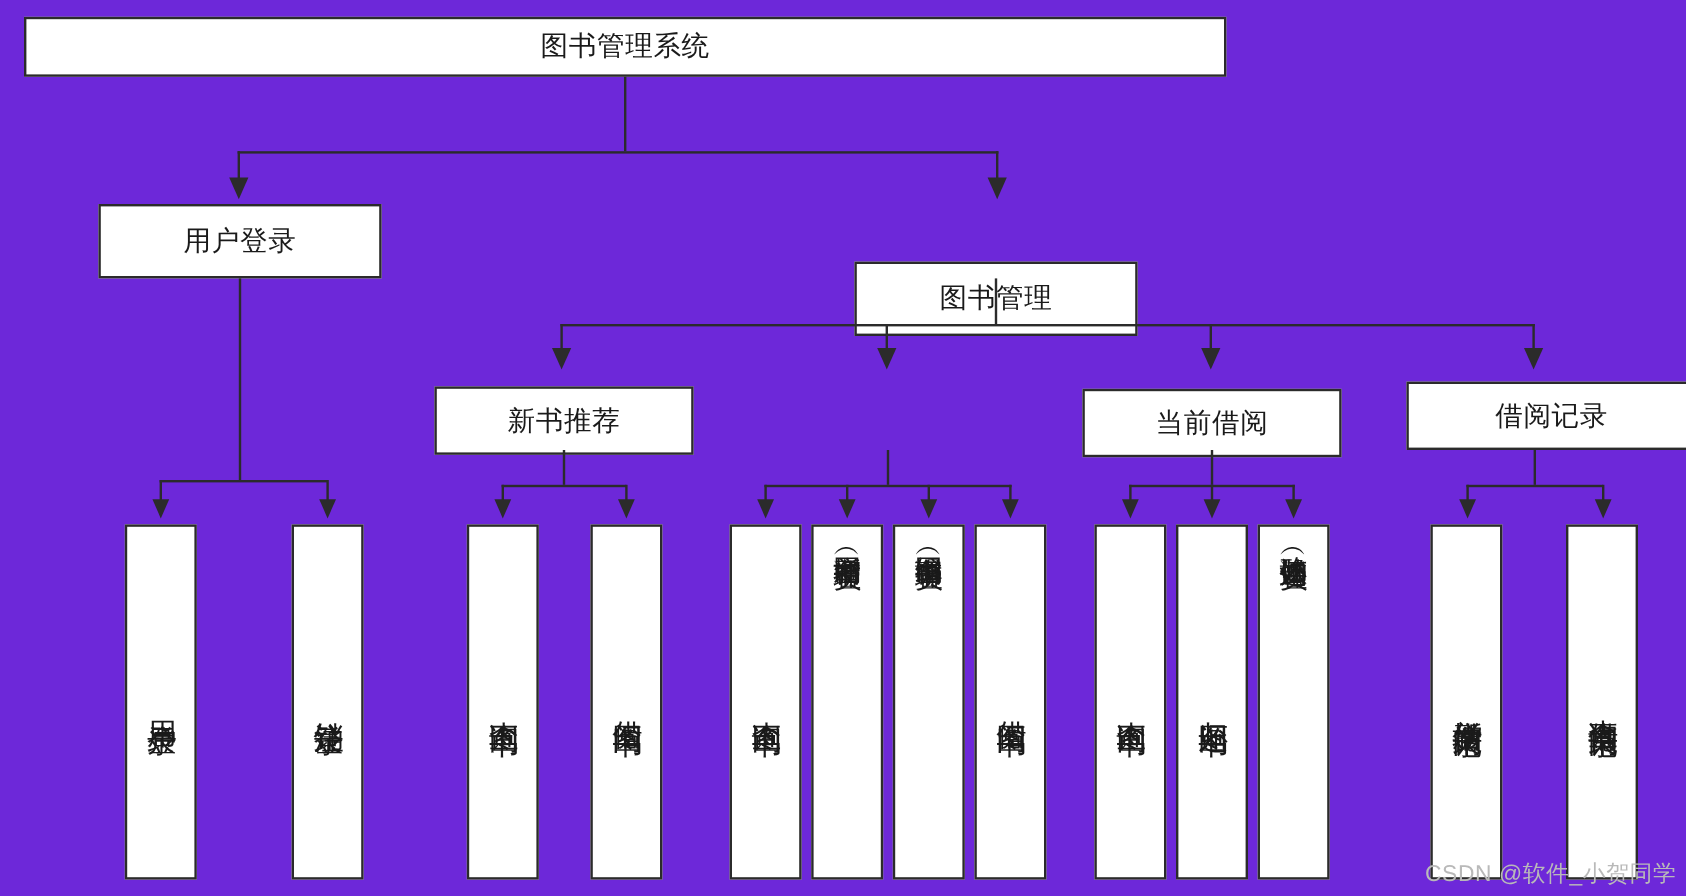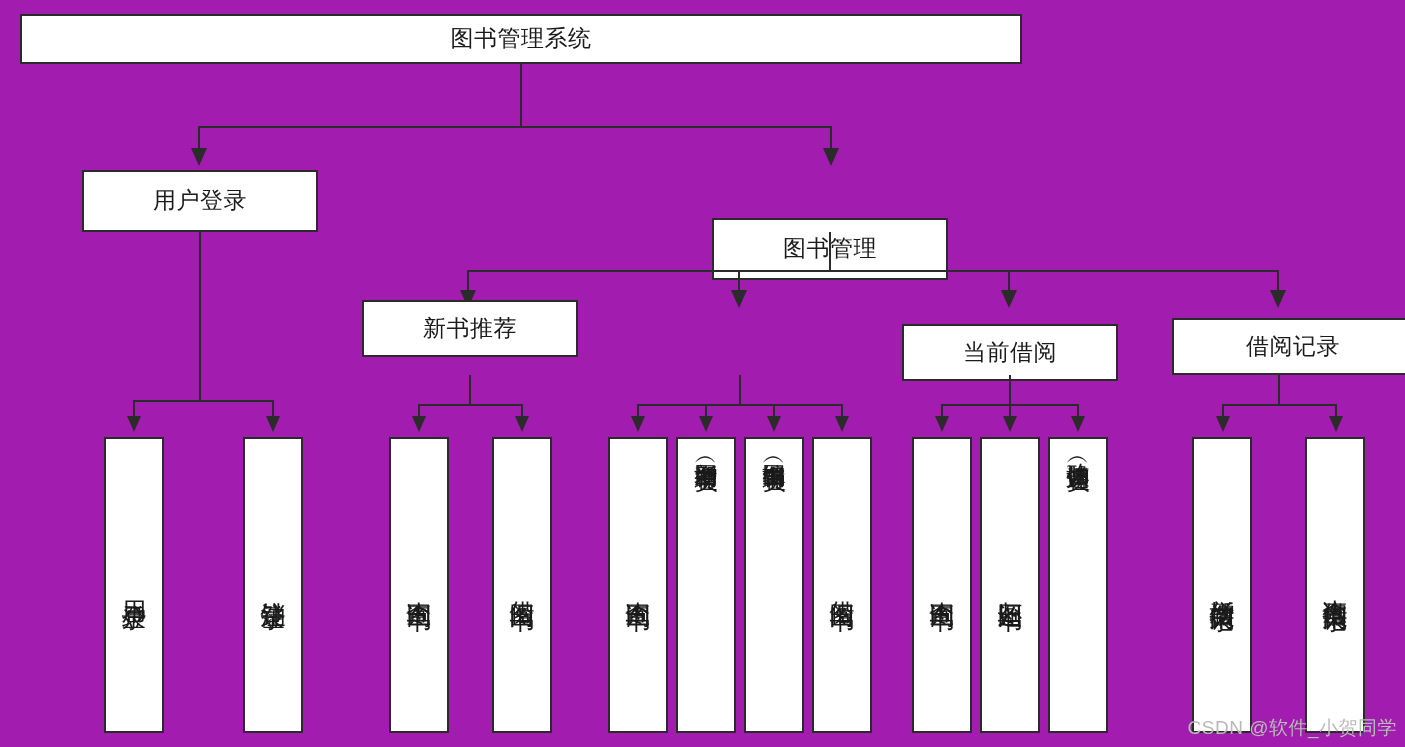--- a/index.html
+++ b/index.html
@@ -4,21 +4,21 @@
 <style>
   html, body {
     margin: 0;
     padding: 0;
     background: #ffffff;
   }
   #canvas {
     position: relative;
     width: 1405px;
     height: 747px;
-    background: #a21caf;
+    background: #6d28d9;
     font-family: "Liberation Sans", "DejaVu Sans", sans-serif;
     overflow: hidden;
   }
   .node {
     position: absolute;
     box-sizing: border-box;
     border: 2px solid #2b2b2b;
     background: #ffffff;
     display: flex;
     align-items: center;
@@ -122,21 +122,21 @@
   <div class="conn hline" style="left:467px; top:270px; width:812px;"></div>
   <div class="conn vline" style="left:467px; top:270px; height:22px;"></div>
   <div class="arrow" style="left:460px; top:290px;"></div>
   <div class="conn vline" style="left:738px; top:270px; height:22px;"></div>
   <div class="arrow" style="left:731px; top:290px;"></div>
   <div class="conn vline" style="left:1008px; top:270px; height:22px;"></div>
   <div class="arrow" style="left:1001px; top:290px;"></div>
   <div class="conn vline" style="left:1277px; top:270px; height:22px;"></div>
   <div class="arrow" style="left:1270px; top:290px;"></div>
 
-  <div class="node h" style="left:362px; top:300px; width:216px; height:57px;">
+  <div class="node h" style="left:362px; top:322px; width:216px; height:57px;">
     <span class="lbl">新书推荐</span>
   </div>
   <div class="node h" style="left:902px; top:324px; width:216px; height:57px;">
     <span class="lbl">当前借阅</span>
   </div>
   <div class="node h" style="left:1172px; top:318px; width:242px; height:57px;">
     <span class="lbl">借阅记录</span>
   </div>
 
   <div class="conn vline" style="left:469px; top:375px; height:29px;"></div>

